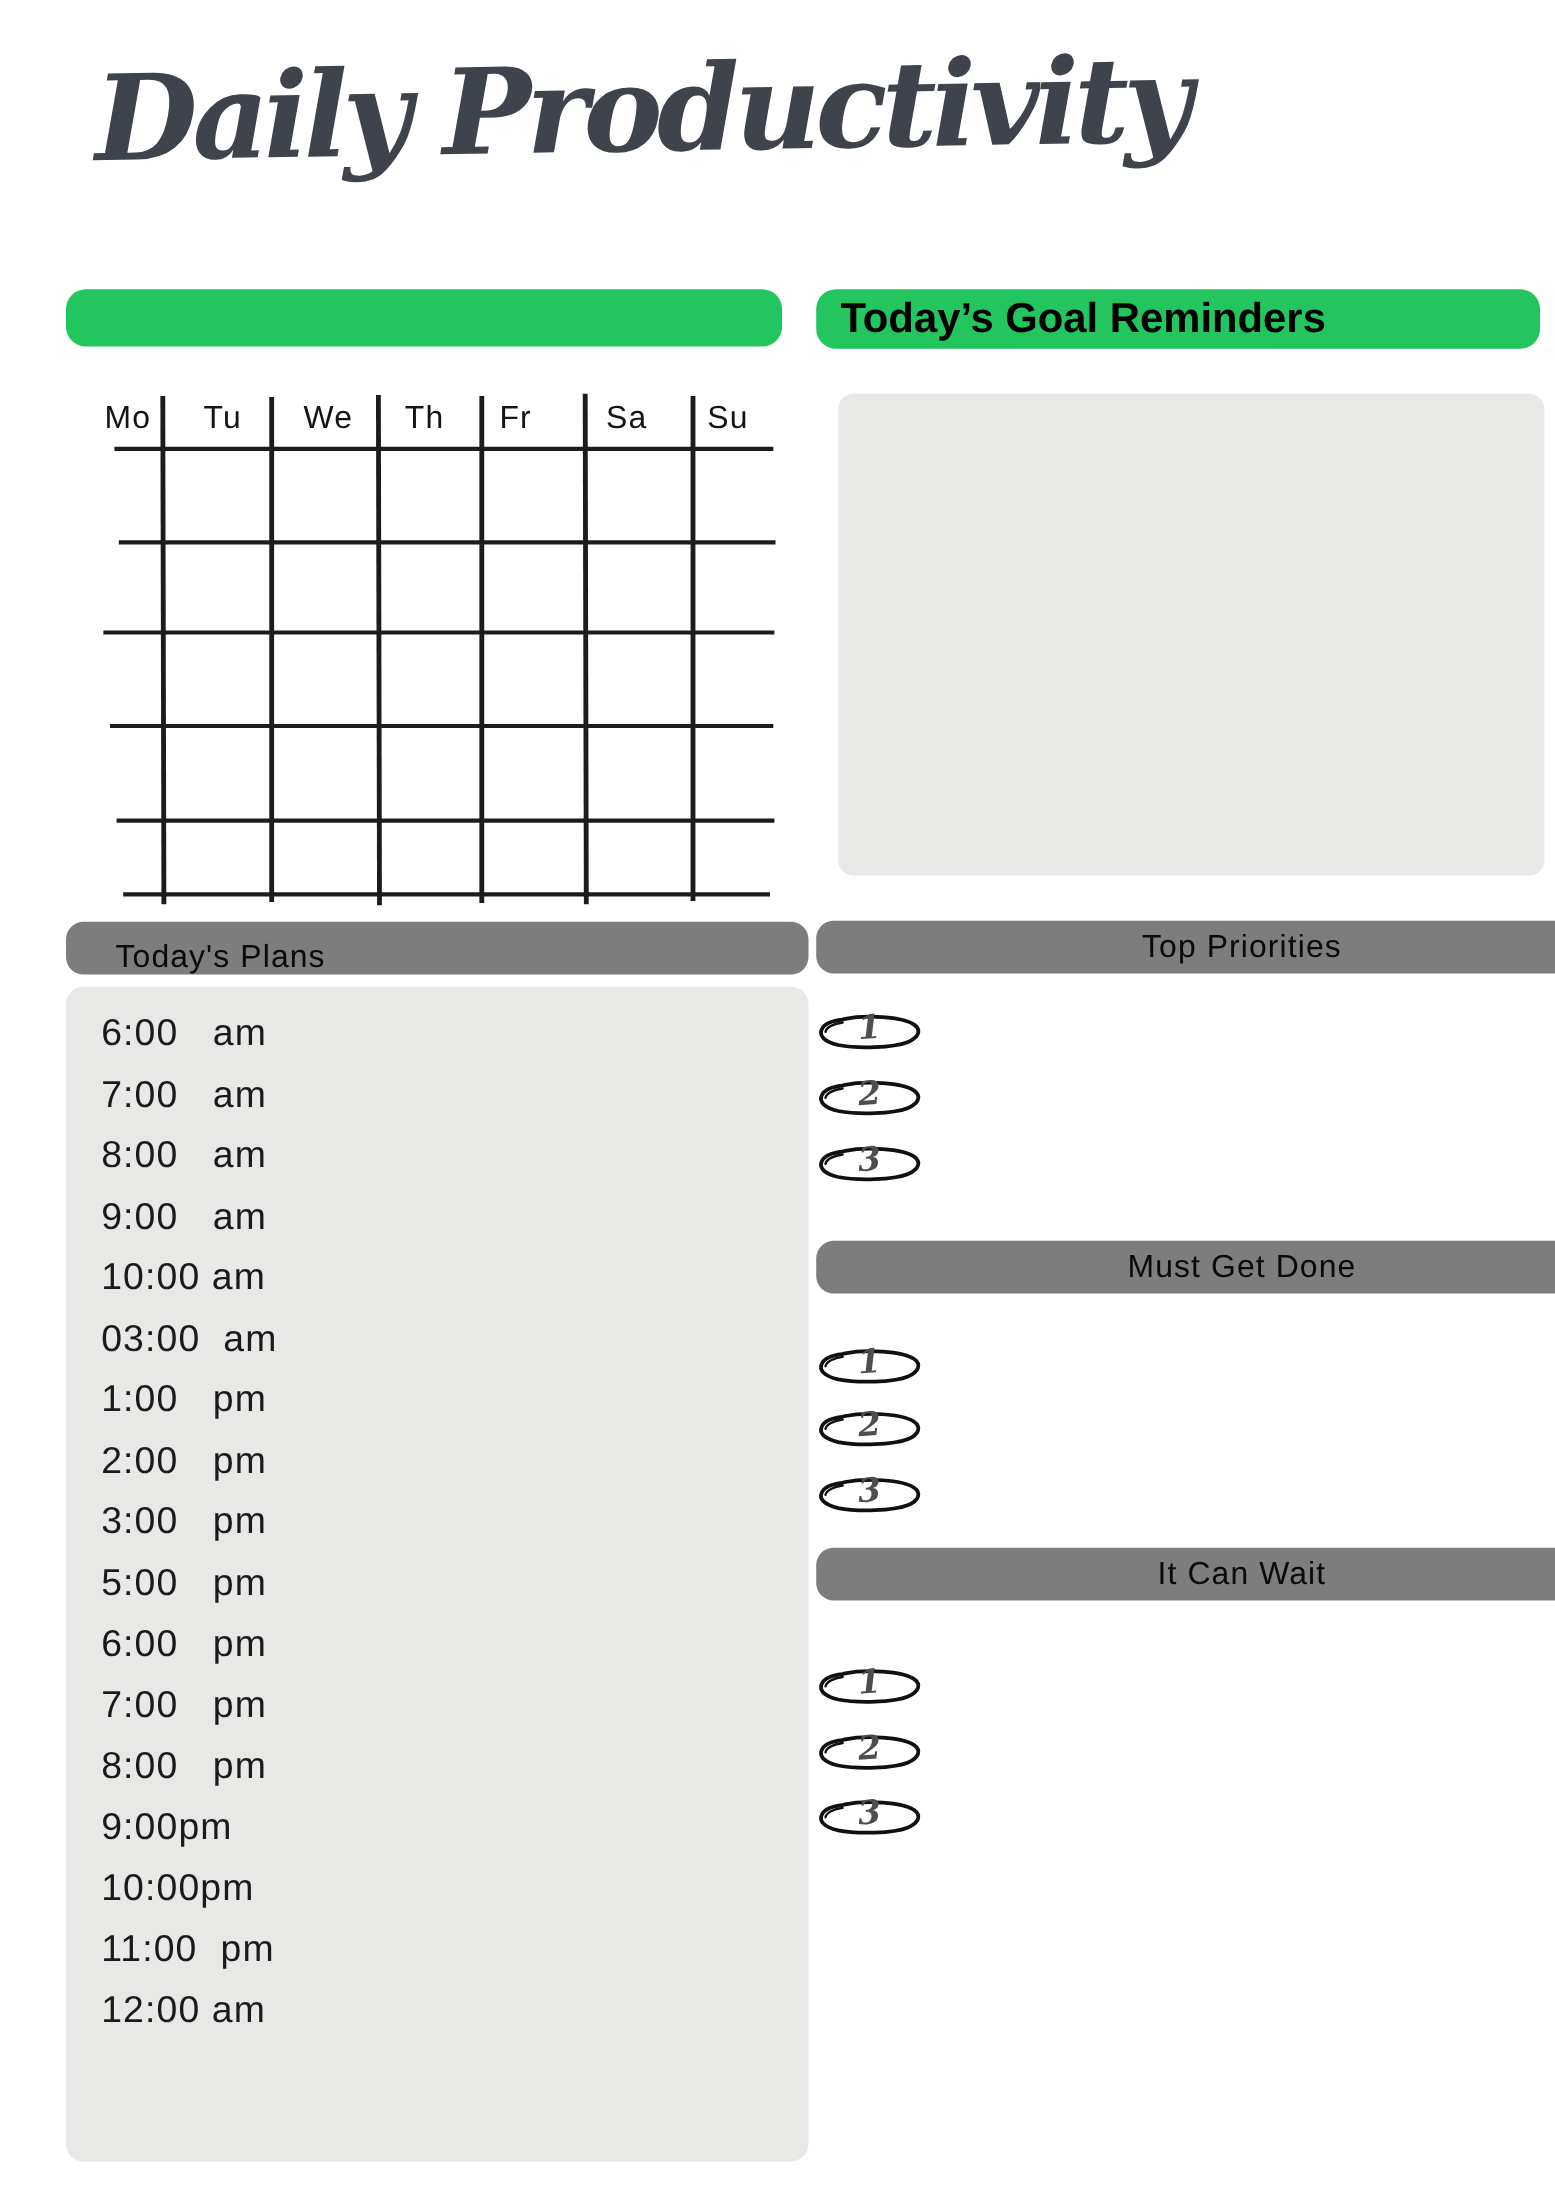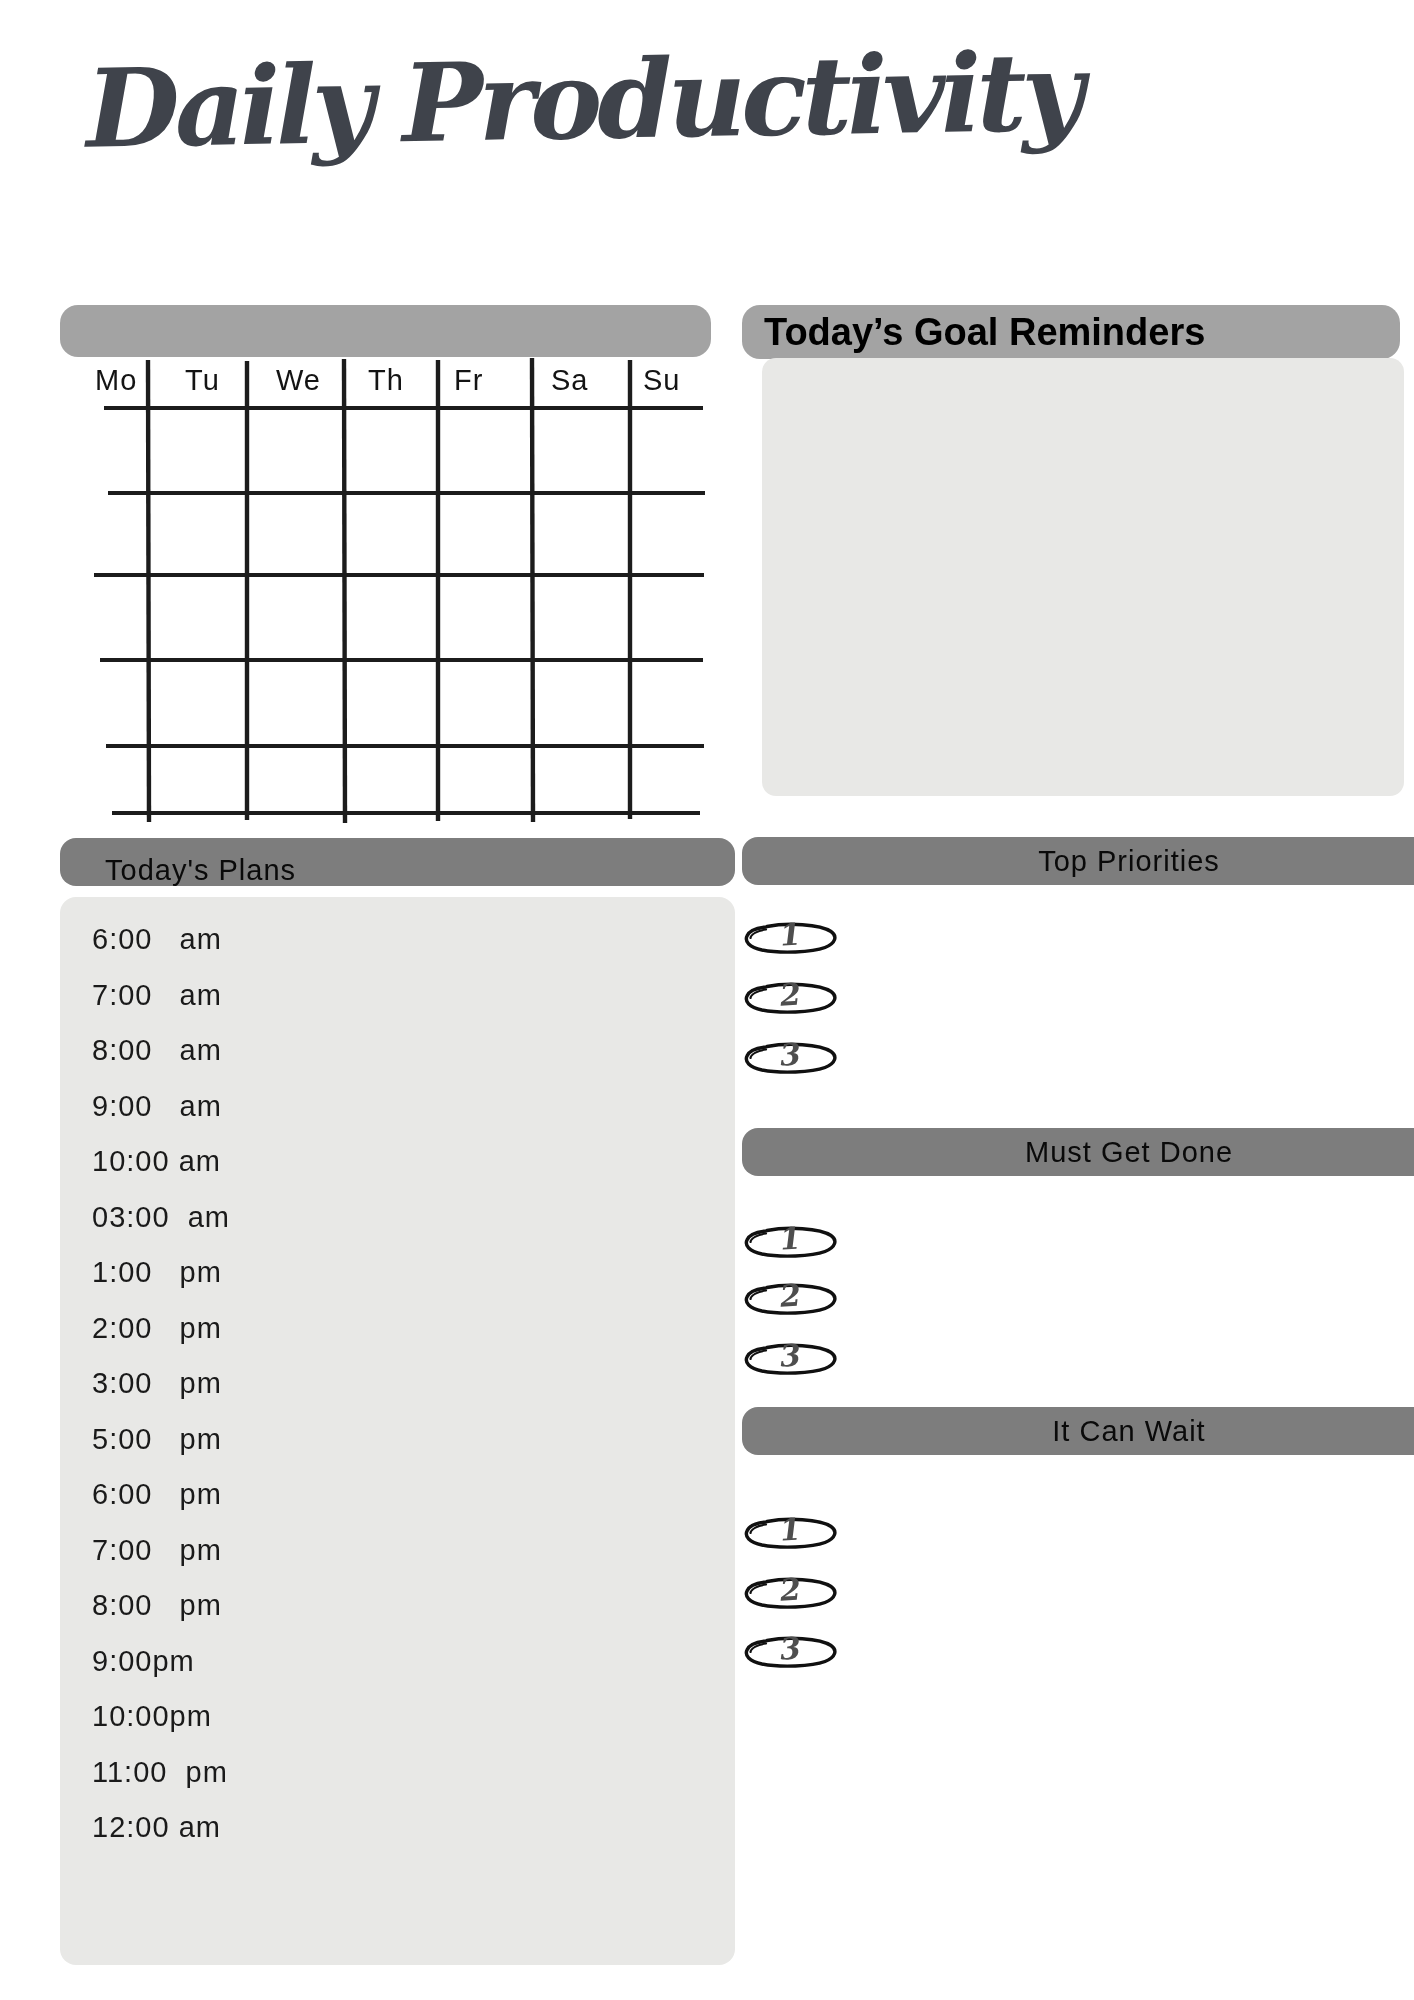--- a/index.html
+++ b/index.html
@@ -7,21 +7,21 @@
         font-family:"Liberation Sans",sans-serif;color:#111;}
 
   
   .page-title{position:absolute;left:86px;top:16px;width:1000px;
     font-family:"DejaVu Serif",serif;font-style:italic;font-weight:700;
     font-size:108px;line-height:168px;letter-spacing:-5px;color:#3f434b;
     transform:rotate(-1deg);white-space:nowrap;}
 
   
   .bar{position:absolute;border-radius:18px;}
-  .bar-light{background:#a3a3a3;margin-top:42px;}
+  .bar-light{background:#22c55e;}
   .left-blank-bar{left:60px;top:263px;width:651px;height:52px;}
   .tgr-bar{left:742px;top:263px;width:658px;height:54px;display:flex;align-items:center;}
   .tgr-bar span{font-weight:700;font-size:38px;color:#000;padding-left:22px;letter-spacing:0px;}
 
   .section-bar{height:48px;display:flex;align-items:center;justify-content:center;
     border-radius:16px;left:742px;width:774px;background:#7d7d7d;position:absolute;}
   .section-bar span{font-size:29px;color:#0a0a0a;letter-spacing:1px;}
 
   
   .calendar{position:absolute;left:58px;top:352px;width:660px;height:480px;}
@@ -32,21 +32,21 @@
   .goal-box{position:absolute;left:762px;top:358px;width:642px;height:438px;
     background:#e8e8e6;border-radius:14px;}
 
   
   .plans-header{left:60px;top:838px;width:675px;height:48px;position:absolute;
     background:#7d7d7d;border-radius:16px;display:flex;align-items:center;}
   .plans-header span{font-size:29px;color:#0a0a0a;padding-left:45px;letter-spacing:1px;margin-top:16px;}
   .plans-panel{position:absolute;left:60px;top:897px;width:675px;height:1068px;
     background:#e8e8e6;border-radius:16px;padding-top:15px;box-sizing:border-box;}
   .time-row{height:55.5px;display:flex;align-items:center;padding-left:32px;
-    font-size:29px;color:#1a1a1a;white-space:pre;letter-spacing:1px;}
+    font-size:34px;color:#1a1a1a;white-space:pre;letter-spacing:1px;}
 
   
   .circled{position:absolute;width:97px;height:34px;left:742px;}
   .circled svg{position:absolute;left:0;top:0;width:97px;height:34px;}
   .circled .num{position:absolute;left:0;top:-4px;width:97px;text-align:center;
     font-family:"DejaVu Serif",serif;font-style:italic;font-weight:700;
     font-size:30px;color:#4e4e4e;transform:rotate(-4deg);}
 </style>
 </head>
 <body>

